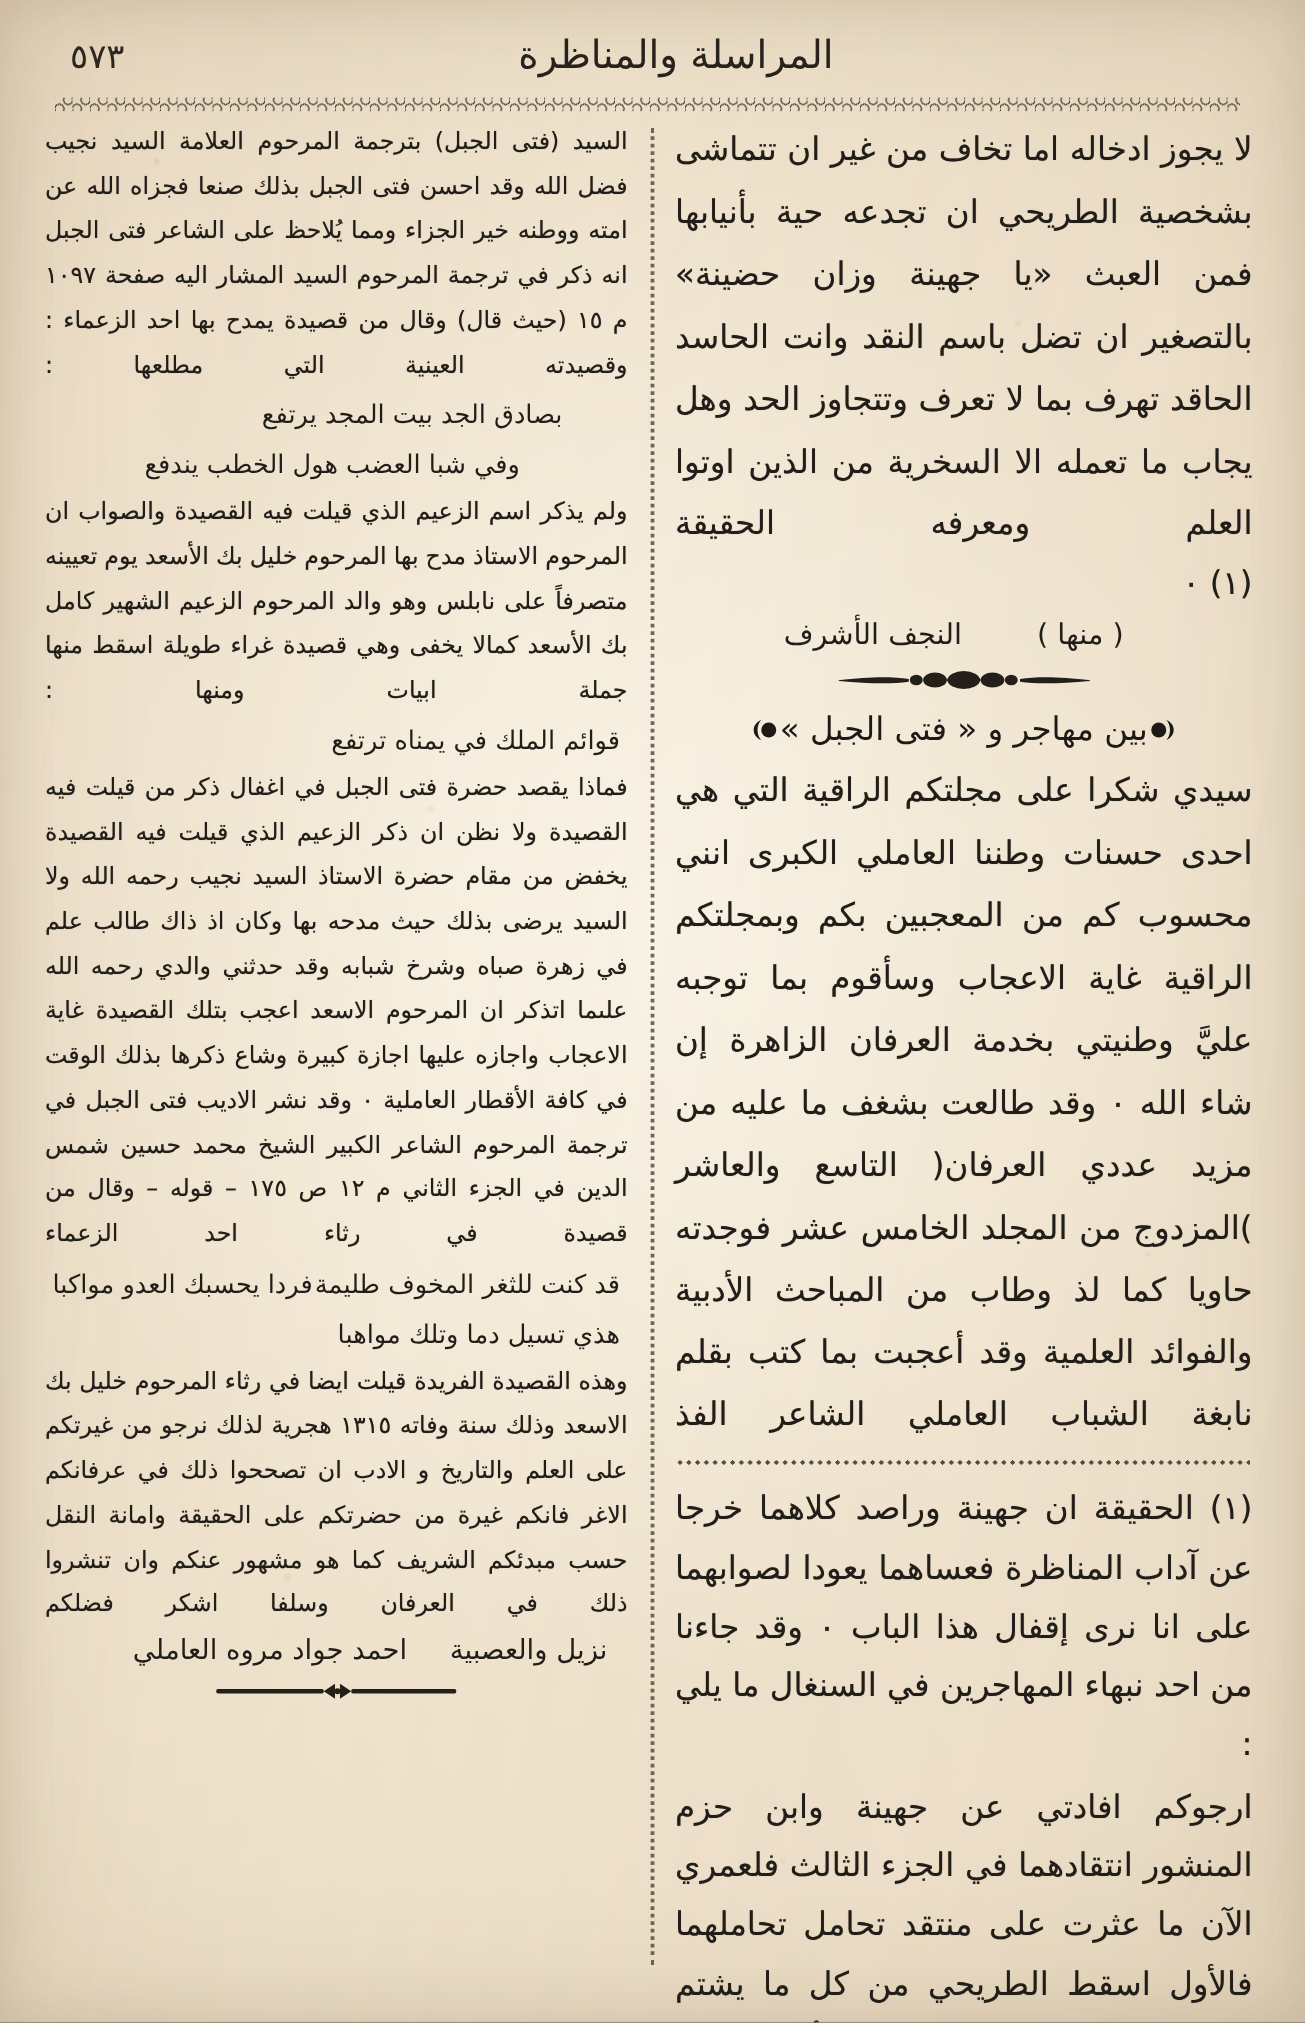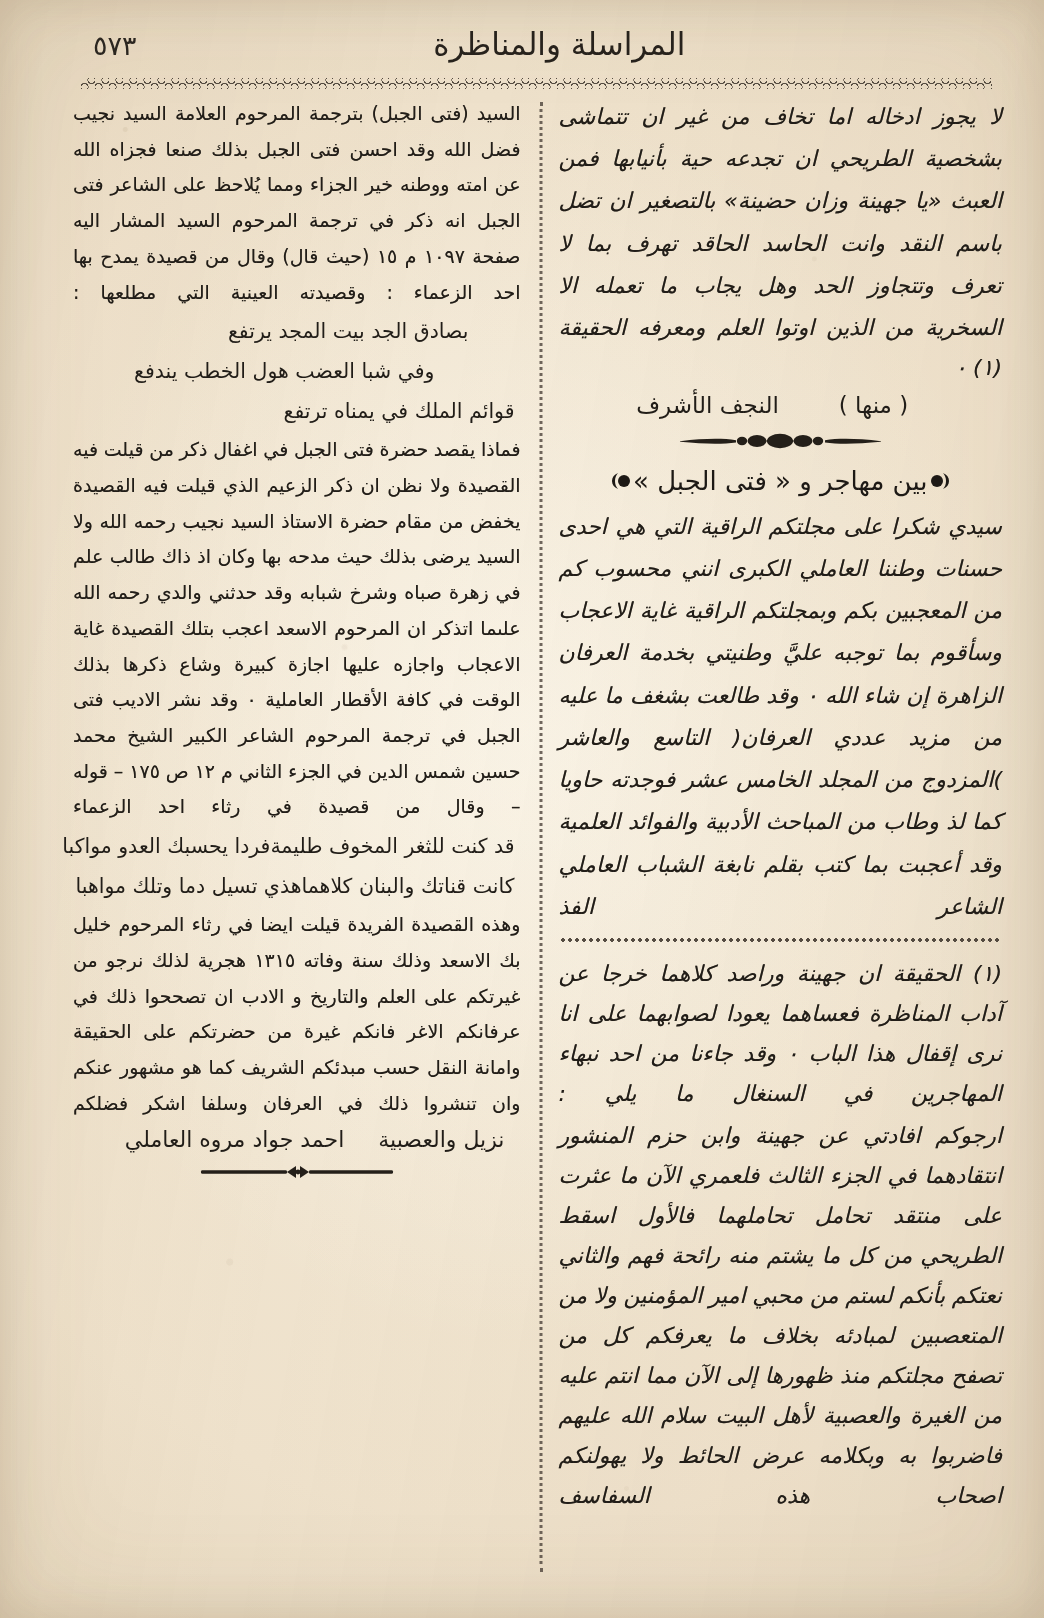--- a/index.html
+++ b/index.html
@@ -51,21 +51,20 @@
       inset 0 0 44px rgba(120,96,62,0.18),
       inset 0 0 120px rgba(120,96,62,0.10);
   }
 
   .content {
     position: relative;
     z-index: 3;
     height: 100%;
     box-sizing: border-box;
     padding: 26px 34px 18px 34px;
-    margin-left: 37px;
   }
 
   
   .runhead {
     display: flex;
     align-items: baseline;
     justify-content: space-between;
     flex-direction: row-reverse;
     padding: 0 28px 0 22px;
     height: 46px;
@@ -129,21 +128,21 @@
     color: #211d18;
     direction: rtl;
     text-align: justify;
     text-align-last: justify;
     font-size: 20.5px;
     line-height: 1.92;
     word-spacing: -0.5px;
     margin: 0 0 2px 0;
     text-shadow: 0 0 0.6px rgba(40,34,26,0.55);
   }
-  .ar.body { font-size: 22px; font-style: italic; }
+  .ar.body { font-size: 26px; }
   .ar.body-left { font-size: 19px; line-height: 1.88; }
   .ar.right-last { text-align-last: right; }
 
   
   .sig {
     direction: rtl;
     display: flex;
     justify-content: flex-start;
     gap: 34px;
     font-size: 22px;
@@ -307,33 +306,33 @@
 
         <p class="ar body-left">السيد (فتى الجبل) بترجمة المرحوم العلامة السيد نجيب فضل الله وقد احسن فتى الجبل بذلك صنعا فجزاه الله عن امته ووطنه خير الجزاء ومما يُلاحظ على الشاعر فتى الجبل انه ذكر في ترجمة المرحوم السيد المشار اليه صفحة ١٠٩٧ م ١٥ (حيث قال) وقال من قصيدة يمدح بها احد الزعماء : وقصيدته العينية التي مطلعها :</p>
 
         <div class="verse indent-a">
           <span class="hemi">بصادق الجد بيت المجد يرتفع</span>
         </div>
         <div class="verse indent-b">
           <span class="hemi">وفي شبا العضب هول الخطب يندفع</span>
         </div>
 
+        <p class="ar body-left">ولم يذكر اسم الزعيم الذي قيلت فيه القصيدة والصواب ان المرحوم الاستاذ مدح بها المرحوم خليل بك الأسعد يوم تعيينه متصرفاً على نابلس وهو والد المرحوم الزعيم الشهير كامل بك الأسعد كمالا يخفى وهي قصيدة غراء طويلة اسقط منها جملة ابيات ومنها :</p>
 
         <div class="verse">
           <span class="hemi">قوائم الملك في يمناه ترتفع</span>
         </div>
 
         <p class="ar body-left">فماذا يقصد حضرة فتى الجبل في اغفال ذكر من قيلت فيه القصيدة ولا نظن ان ذكر الزعيم الذي قيلت فيه القصيدة يخفض من مقام حضرة الاستاذ السيد نجيب رحمه الله ولا السيد يرضى بذلك حيث مدحه بها وكان اذ ذاك طالب علم في زهرة صباه وشرخ شبابه وقد حدثني والدي رحمه الله علىما اتذكر ان المرحوم الاسعد اعجب بتلك القصيدة غاية الاعجاب واجازه عليها اجازة كبيرة وشاع ذكرها بذلك الوقت في كافة الأقطار العاملية ٠ وقد نشر الاديب فتى الجبل في ترجمة المرحوم الشاعر الكبير الشيخ محمد حسين شمس الدين في الجزء الثاني م ١٢ ص ١٧٥ – قوله – وقال من قصيدة في رثاء احد الزعماء</p>
 
         <div class="verse">
           <span class="hemi">قد كنت للثغر المخوف طليمة</span>
           <span class="hemi">فردا يحسبك العدو مواكبا</span>
         </div>
         <div class="verse">
-          <span class="hemi">كانت قناتك والبنان كلاهما</span>
           <span class="hemi">هذي تسيل دما وتلك مواهبا</span>
         </div>
 
         <p class="ar body-left">وهذه القصيدة الفريدة قيلت ايضا في رثاء المرحوم خليل بك الاسعد وذلك سنة وفاته ١٣١٥ هجرية لذلك نرجو من غيرتكم على العلم والتاريخ و الادب ان تصححوا ذلك في عرفانكم الاغر فانكم غيرة من حضرتكم على الحقيقة وامانة النقل حسب مبدئكم الشريف كما هو مشهور عنكم وان تنشروا ذلك في العرفان وسلفا اشكر فضلكم</p>
 
         <div class="sig">
           <span class="place">نزيل والعصبية</span>
           <span class="penname">احمد جواد مروه العاملي</span>
         </div>
 

